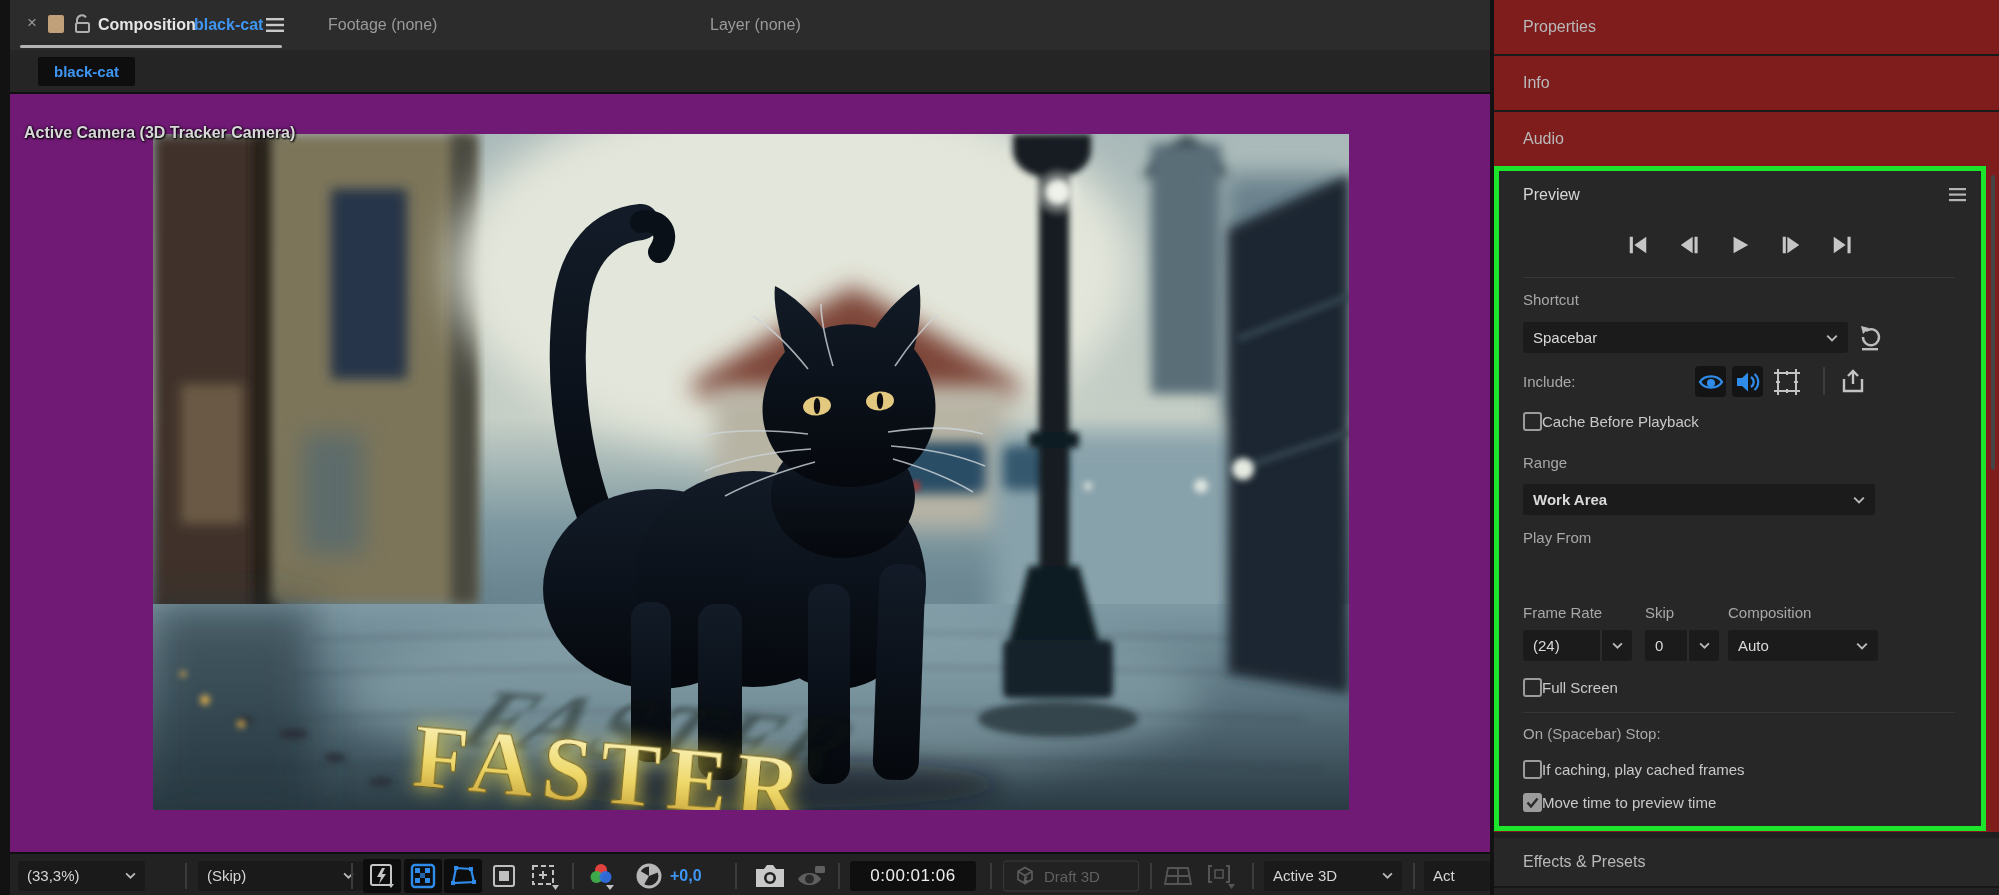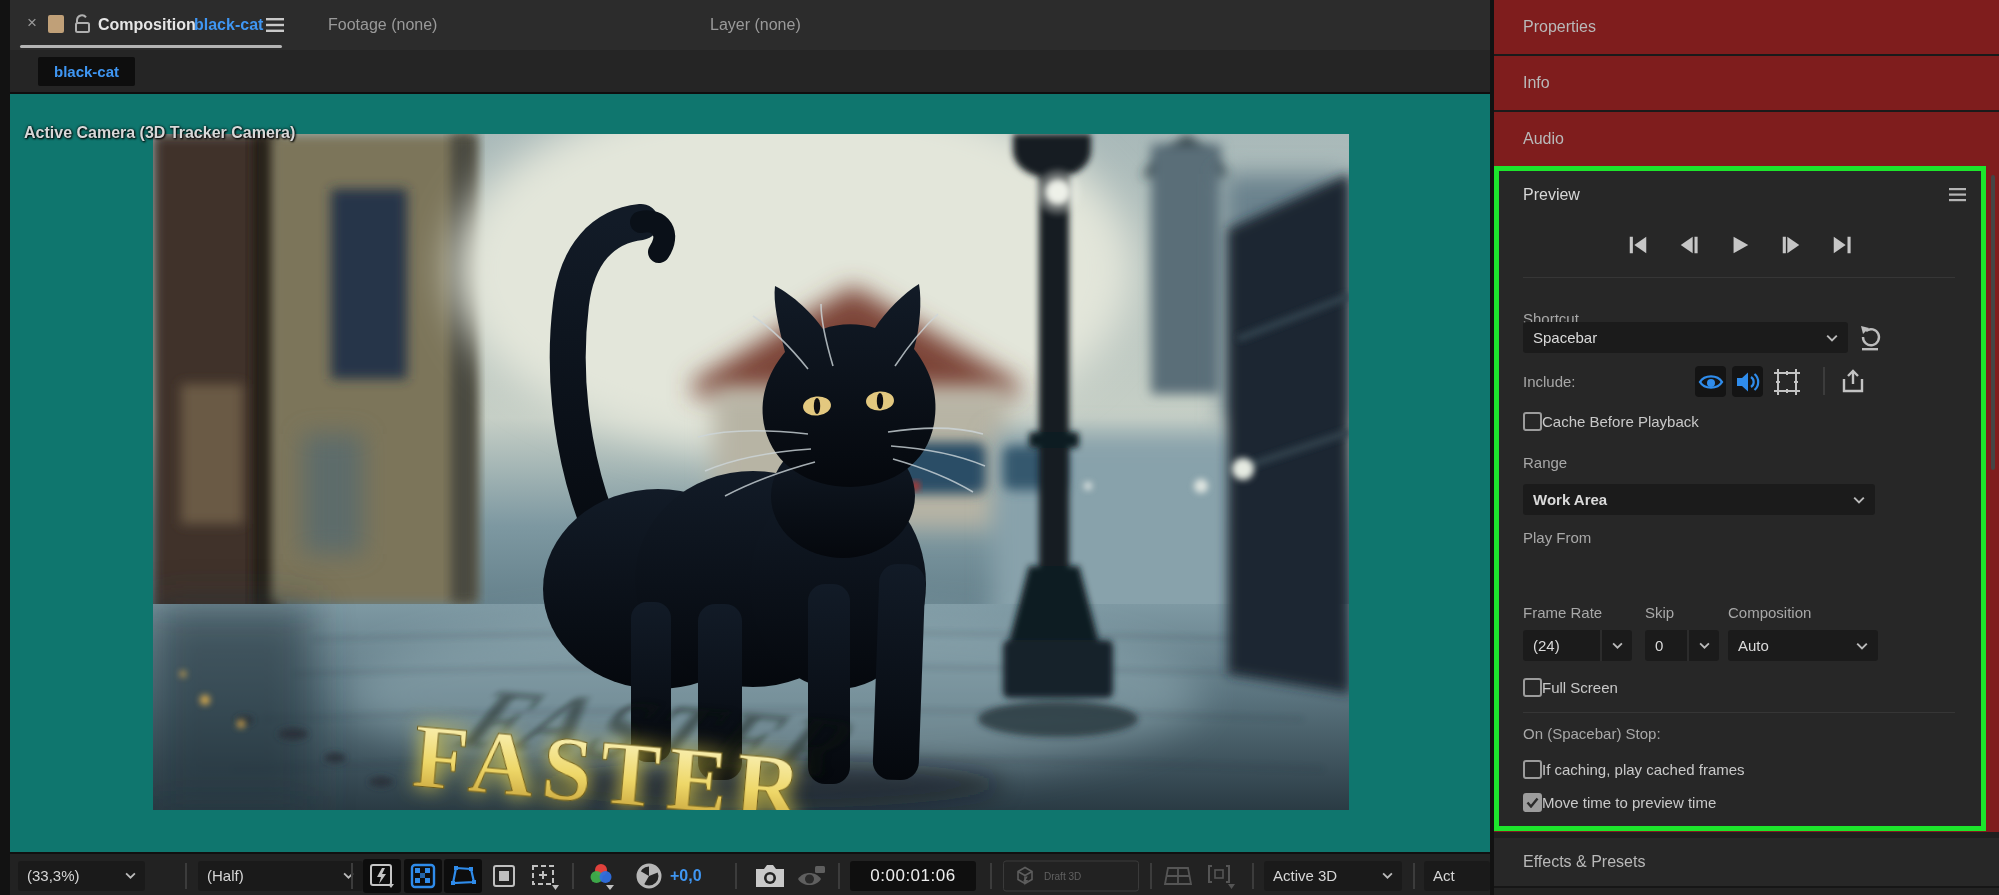--- a/index.html
+++ b/index.html
@@ -15,36 +15,36 @@
   .swatch{left:38px;top:15px;width:16px;height:18px;background:#c0a078;border-radius:2px;}
   .lock{left:64px;top:14px;}
   .comp-label{left:88px;top:0;height:50px;line-height:50px;color:#e6e6e6;font-size:16px;font-weight:700;}
   .comp-name{left:184px;top:0;height:50px;line-height:50px;color:#3f96f2;font-size:16px;font-weight:700;}
   .tab-menu{left:256px;top:17px;}
   .tab-underline{left:10px;top:45px;width:262px;height:3px;background:#b5b5b5;border-radius:2px;}
   .tab-dim{top:0;height:50px;line-height:50px;color:#9a9a9a;font-size:16px;}
   .pill-row{left:0;top:50px;width:100%;height:42px;background:#252525;border-bottom:2px solid #0f0f0f;}
   .pill{left:28px;top:7px;height:29px;line-height:29px;padding:0 16px;background:#0e0e0e;color:#3f96f2;
         font-size:15px;font-weight:700;border-radius:2px;}
-  .viewer{left:0;top:94px;width:100%;height:758px;background:#0f766e;text-align:center;}
+  .viewer{left:0;top:94px;width:100%;height:758px;background:#701a75;text-align:center;}
   .cam-label{left:14px;top:30px;color:#d8d8d8;font-size:16px;font-weight:700;
              text-shadow:1px 1px 2px #000,0 0 3px #000;z-index:5;}
   .image{left:143px;top:40px;width:1196px;height:676px;background:#334;overflow:hidden;}
   
   .toolbar{left:0;top:852px;width:100%;height:43px;background:#222;border-top:2px solid #101010;}
   .tb{position:absolute;top:50%;transform:translateY(-50%);}
   .dd{background:#1a1a1a;border-radius:3px;color:#d6d6d6;font-size:15px;display:flex;align-items:center;
       justify-content:space-between;padding:0 9px;box-sizing:border-box;}
   .dd .val{white-space:nowrap;overflow:hidden;}
   .vdiv{width:2px;height:26px;background:#3c3c3c;}
   .blue-num{color:#3f96f2;font-size:16px;font-weight:700;}
   .timecode{background:#0f0f0f;border-radius:3px;color:#eeeeee;font-size:17px;letter-spacing:.5px;
             display:flex;align-items:center;justify-content:center;}
   .draftbox{border:1px solid #3a3a3a;border-radius:3px;display:flex;align-items:center;gap:8px;
-            padding:0 10px;box-sizing:border-box;color:#616161;font-size:10px;}
+            padding:0 10px;box-sizing:border-box;color:#616161;font-size:15px;}
   .icbtn{display:flex;align-items:center;justify-content:center;border-radius:3px;}
   .icbtn.activebg{background:#0d0d0d;}
   
   .gap-col{left:1490px;top:0;width:4px;height:895px;background:#121212;}
   .right-panel{left:1494px;top:0;width:505px;height:895px;background:#7f1d1d;}
   .panel-header{position:absolute;left:0;width:100%;height:54px;line-height:54px;padding-left:29px;
                 box-sizing:border-box;color:#b9b9b9;font-size:16px;}
   .hdiv{position:absolute;left:0;width:100%;height:2px;background:#1a1a1a;}
   .preview-box{position:absolute;left:0;top:166px;width:492px;height:665px;border:5px solid var(--green,#1de52c);
                box-sizing:border-box;background:#272727;}
@@ -271,21 +271,21 @@
 
     <div class="abs toolbar">
       <div class="tb dd" style="left:8px;width:127px;height:30px;">
         <span class="val">(33,3%)</span>
         <svg width="11" height="7" viewBox="0 0 10 6">
             <path d="M1 1l4 4 4-4" fill="none" stroke="#bbb" stroke-width="1.6"></path>
           </svg>
       </div>
       <div class="tb vdiv" style="left:175px;"></div>
       <div class="tb dd" style="left:188px;width:165px;height:30px;">
-        <span class="val">(Half)</span>
+        <span class="val">(Skip)</span>
         <svg width="11" height="7" viewBox="0 0 10 6">
             <path d="M1 1l4 4 4-4" fill="none" stroke="#bbb" stroke-width="1.6"></path>
           </svg>
       </div>
       <div class="tb vdiv" style="left:341px;"></div>
 
       <div class="tb icbtn activebg" style="left:353px;width:38px;height:34px;">
         <svg width="28" height="28" viewBox="0 0 28 28">
           <rect x="3" y="3" width="20" height="20" rx="2" fill="none" stroke="#c5c5c5" stroke-width="2"></rect>
           <path d="M14 6l-5 9h4l-2 7 7-10h-4l3-6z" fill="#c5c5c5"></path>
@@ -446,21 +446,21 @@
         <span class="tbn">
           <svg width="22" height="22" viewBox="0 0 24 24">
               <polygon points="3,3 16,12 3,21" fill="#c6c6c6"></polygon>
               <rect x="18" y="3" width="3.4" height="18" fill="#c6c6c6"></rect>
             </svg>
         </span>
       </div>
 
       <div class="pv thin-div" style="left:24px;top:106px;width:432px;"></div>
 
-      <div class="pv lbl" style="left:24px;top:139px;">Shortcut</div>
+      <div class="pv lbl" style="left:24px;top:120px;">Shortcut</div>
       <div class="pv seldd" style="left:24px;top:151px;width:325px;">
         <span>Spacebar</span>
         <svg width="12" height="8" viewBox="0 0 10 6">
             <path d="M1 1l4 4 4-4" fill="none" stroke="#bbb" stroke-width="1.6"></path>
           </svg>
       </div>
       <div class="pv" style="left:358px;top:153px;">
         <svg width="26" height="28" viewBox="0 0 26 28">
           <path d="M6 13 a8 8 0 1 0 3 -6" fill="none" stroke="#bdbdbd" stroke-width="2.4"></path>
           <polygon points="4,2 12,4 6,10" fill="#bdbdbd"></polygon>

